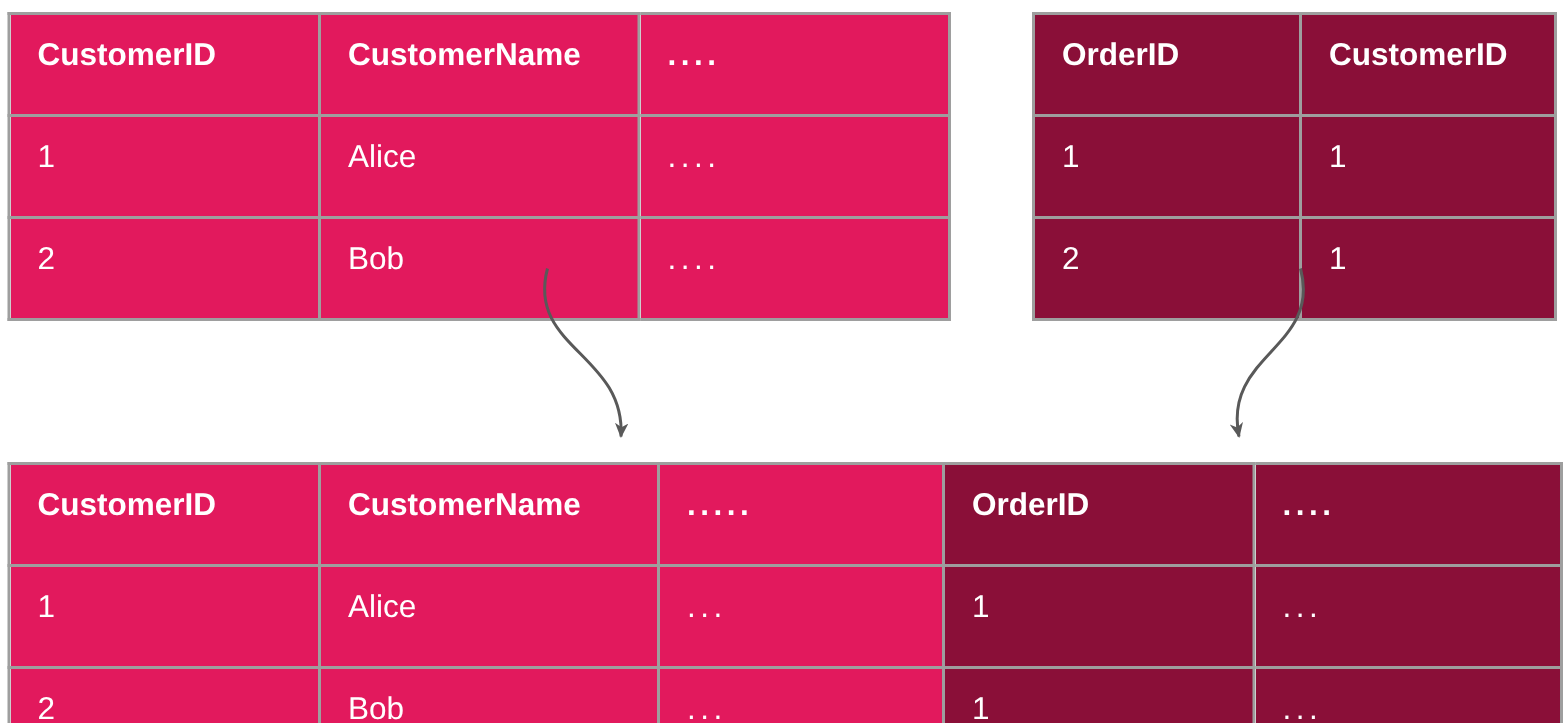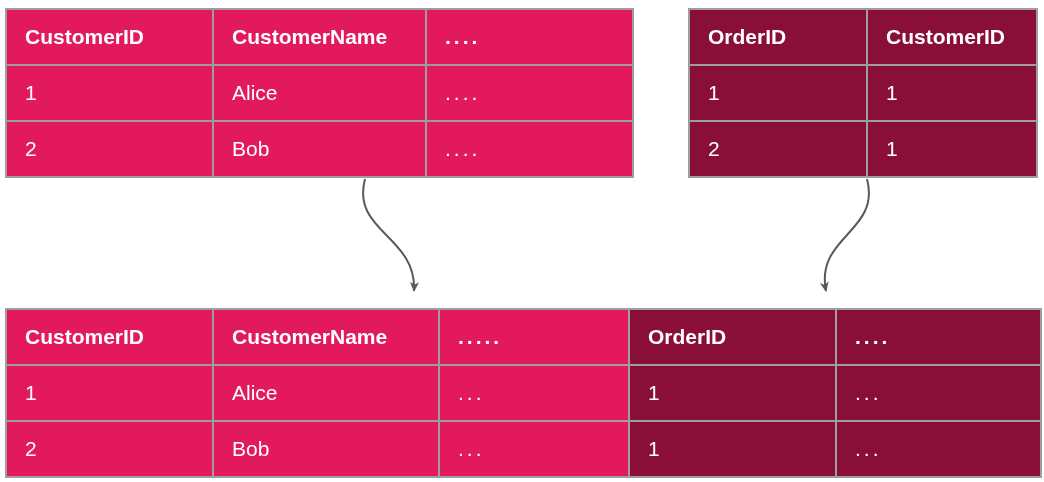--- a/index.html
+++ b/index.html
@@ -17,21 +17,21 @@
   table.tbl{
     position:absolute;
     border-collapse:collapse;
     table-layout:fixed;
     color:var(--text);
     font-size:21px;
   }
   table.tbl th, table.tbl td{
     border:2px solid var(--grid);
     height:54px;
-    padding:0 8px 0 18px;
+    padding:0 8px 12px 18px;
     text-align:left;
     vertical-align:middle;
     overflow:hidden;
     white-space:nowrap;
     margin-left:44px;
   }
   table.tbl th{font-weight:bold;}
   .pink-cell{background:var(--pink);}
   .maroon-cell{background:var(--maroon);}
   .dots{letter-spacing:3px;}

